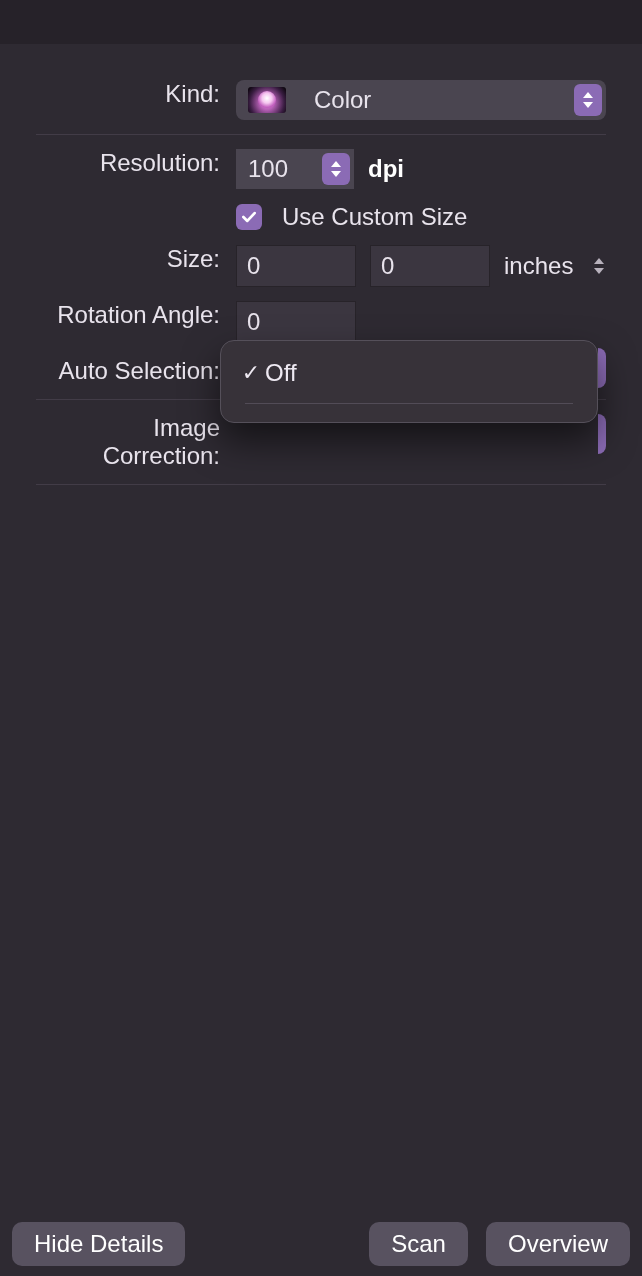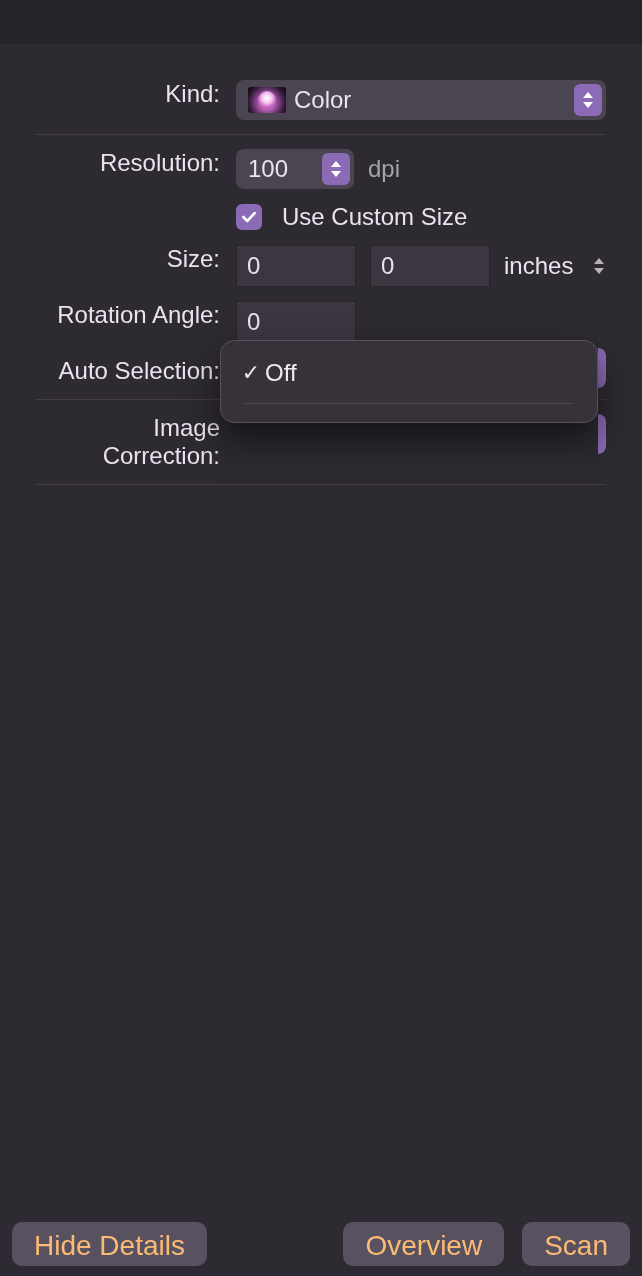--- a/index.html
+++ b/index.html
@@ -40,21 +40,21 @@
     border: none;
     border-radius: 8px;
     height: 40px;
     display: flex;
     align-items: center;
     padding: 0 12px;
     position: relative;
     flex: 1;
     color: #e8e3ec;
   }
-  .popup-select.kind { width: 100%; }
+  .popup-select.kind { width: 100%; gap: 20px; }
   .popup-arrows {
     position: absolute;
     right: 4px;
     top: 4px;
     bottom: 4px;
     width: 28px;
     background: #8b6bb5;
     border-radius: 6px;
     display: flex;
     flex-direction: column;
@@ -94,33 +94,33 @@
     filter: blur(0.2px);
   }
   .divider {
     height: 1px;
     background: #423c47;
     margin: 4px 0 14px 0;
   }
   .stepper {
     background: #4a4550;
     border: none;
-    border-radius: 8px;
+    border-radius: 0;
     height: 40px;
     display: flex;
     align-items: center;
     padding: 0 12px;
     width: 118px;
     position: relative;
     color: #e8e3ec;
   }
   .stepper .popup-arrows {
     background: #8b6bb5;
   }
-  .unit-label { color: #a3a3a3; }
+  .unit-label { color: #ffffff; font-weight: bold; }
   .checkbox {
     width: 26px;
     height: 26px;
     background: #8b6bb5;
     border-radius: 6px;
     display: flex;
     justify-content: center;
     align-items: center;
     margin-right: 6px;
   }
@@ -197,22 +197,22 @@
     display: flex;
     align-items: center;
     padding: 0 12px;
     gap: 18px;
   }
   .spacer { flex: 1; }
   .btn {
     background: #585260;
     border: none;
     border-radius: 10px;
-    color: #fdba74;
-    font-size: 28px;
+    color: #ffffff;
+    font-size: 24px;
     padding: 8px 22px;
     height: 44px;
   }
   .partial-popup-edge {
     position: absolute;
     right: 36px;
     width: 8px;
     height: 40px;
     background: #8b6bb5;
     border-radius: 0 8px 8px 0;
@@ -303,15 +303,15 @@
   <div class="menu-item">
     <span class="menu-check">✓</span>
     <span>Off</span>
   </div>
   <div class="menu-sep"></div>
 </div>
 
 <div class="footer">
   <button class="btn">Hide Details</button>
   <span class="spacer"></span>
+  <button class="btn">Scan</button>
   <button class="btn">Overview</button>
-  <button class="btn">Scan</button>
 </div>
 
 </body></html>

